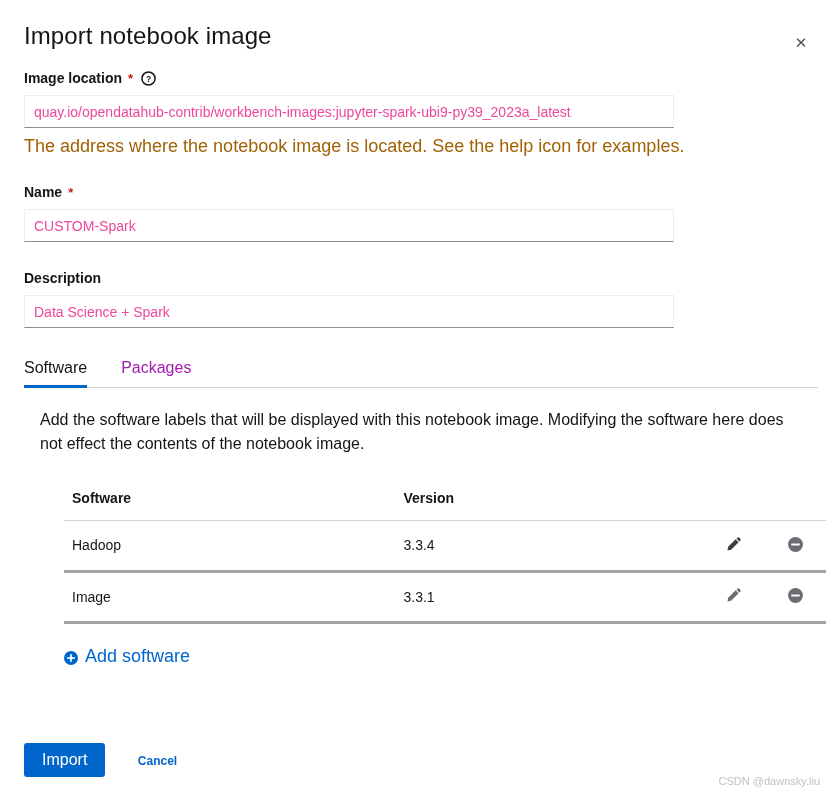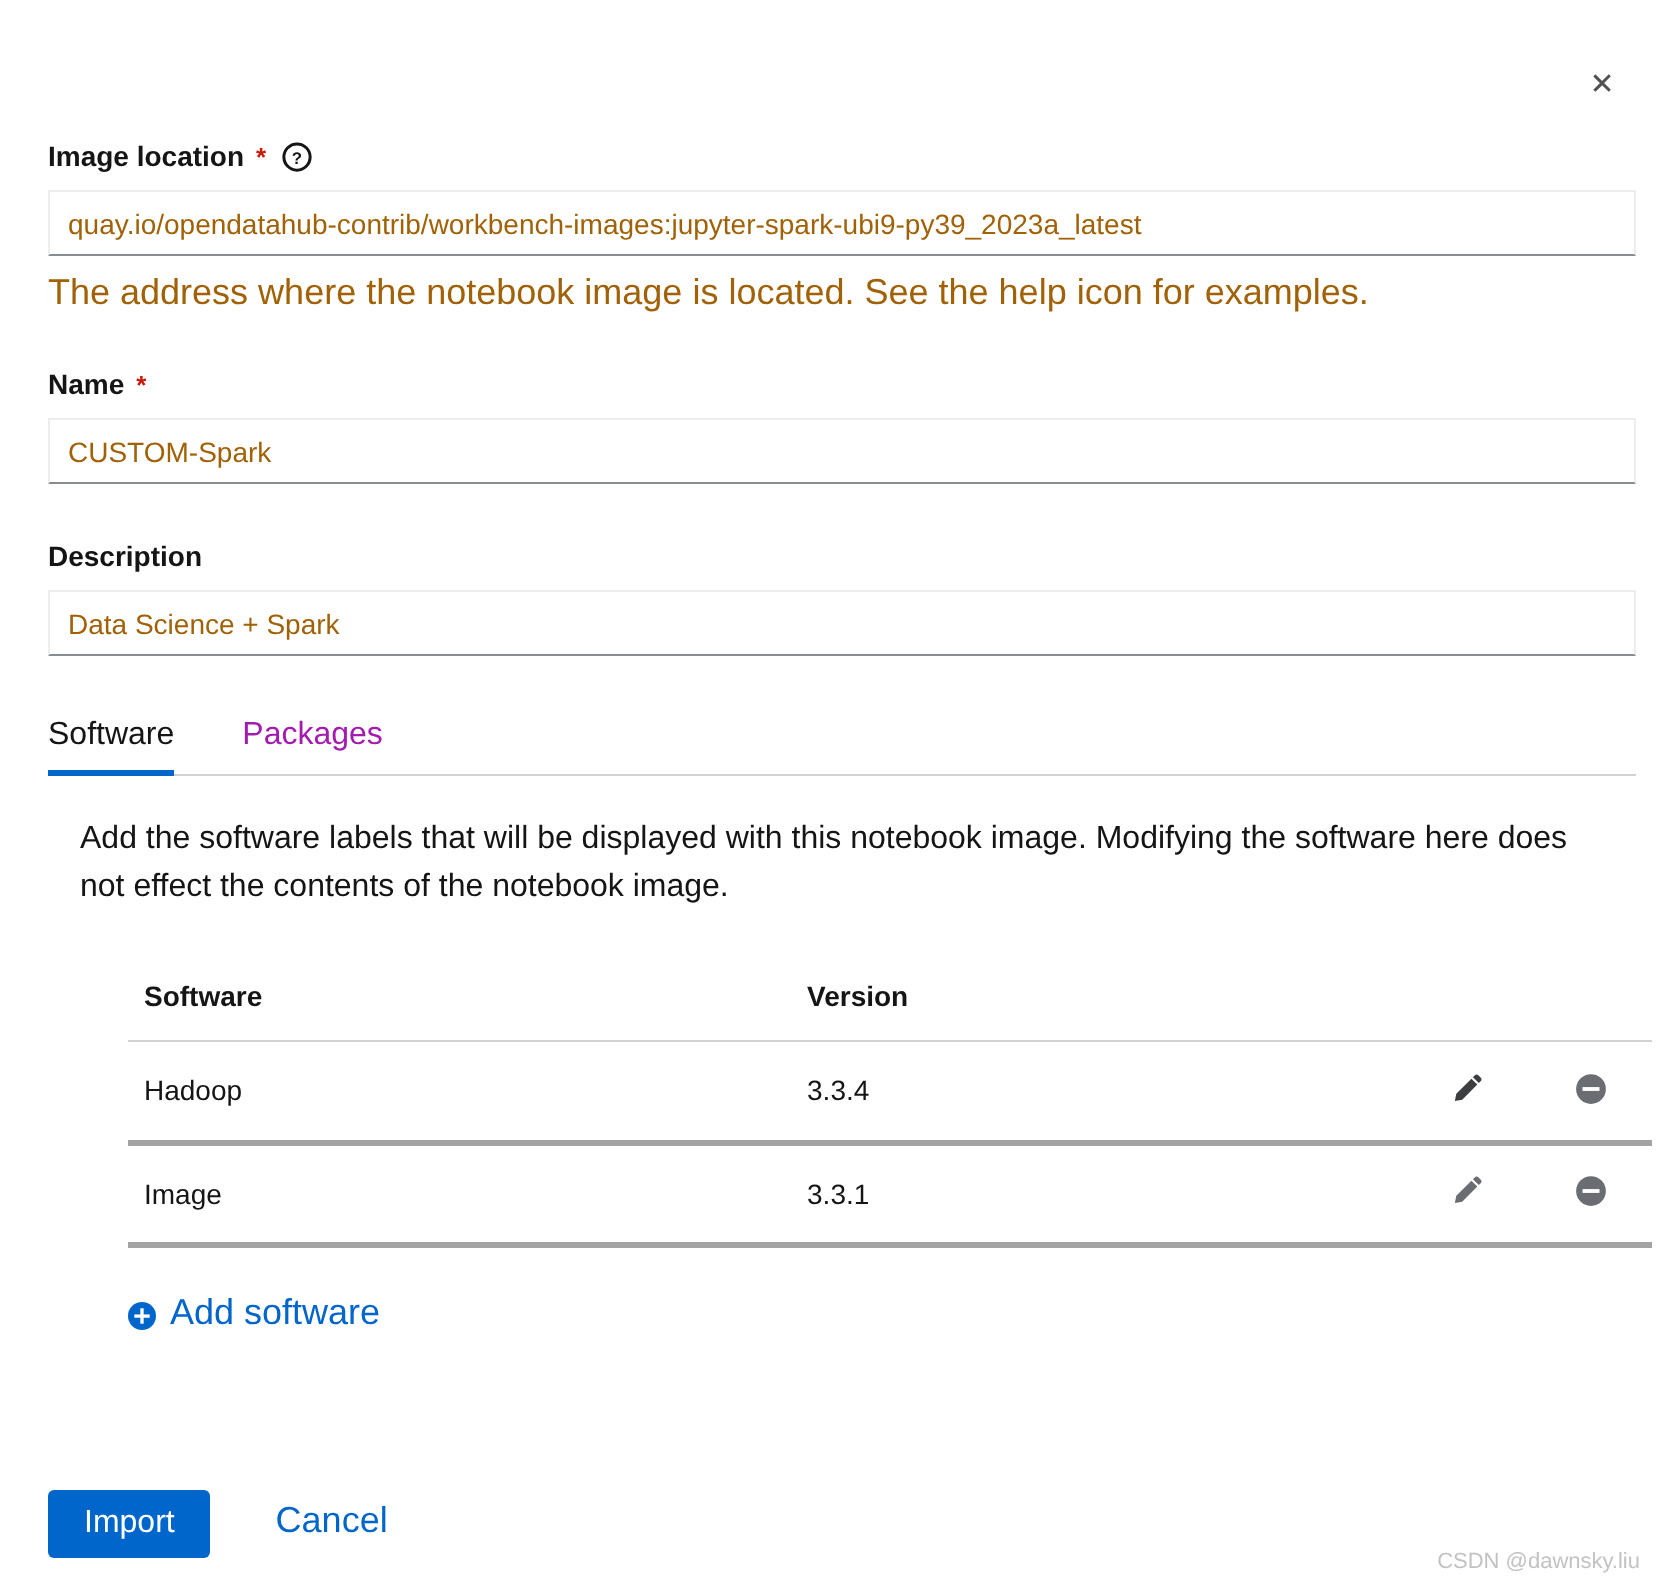--- a/index.html
+++ b/index.html
@@ -90,27 +90,27 @@
     width: 15px;
     height: 15px;
     margin-left: 3px;
     cursor: pointer;
     color: #151515;
   }
   .help-icon svg { display: block; }
 
   .text-input {
     display: block;
-    width: 794px;
+    width: 650px;
     height: 33px;
     padding: 5px 8px 5px 9px;
     font-size: 14px;
     line-height: 21px;
     font-family: "Liberation Sans", sans-serif;
-    color: #a16207;
+    color: #ec4899;
     background: #ffffff;
     border: 1px solid #ededed;
     border-bottom: 1px solid #8a8d90;
     border-radius: 0;
     outline: none;
   }
   .text-input::placeholder { color: #8a8d90; }
 
   .helper-text {
     font-size: 18px;
@@ -248,45 +248,47 @@
     padding: 8px 18px;
     cursor: pointer;
     min-width: 74px;
     text-align: right;
   }
   .btn-link {
     display: inline-block;
     background: transparent;
     border: none;
     color: #06c;
-    font-size: 18px;
+    font-size: 12px;
     line-height: 18px;
     font-family: "Liberation Sans", sans-serif;
     padding: 8px 14px;
     margin-left: 14px;
     cursor: pointer;
+    font-weight: bold;
   }
 
   
   .watermark {
     position: absolute;
     right: 18px;
     bottom: 8px;
     font-size: 11px;
     line-height: 18px;
     color: #c2c2c2;
     user-select: none;
   }
 </style>
 </head>
 <body>
 
 <div class="modal">
 
   <div class="modal-header">
+    <h1 class="modal-title">Import notebook image</h1>
     <button class="close-button">✕</button>
   </div>
 
   <div class="form-area">
 
     <div class="field-block">
       <div class="field-label">
         <span>Image location</span>
         <span class="required-star">*</span>
         <span class="help-icon">

